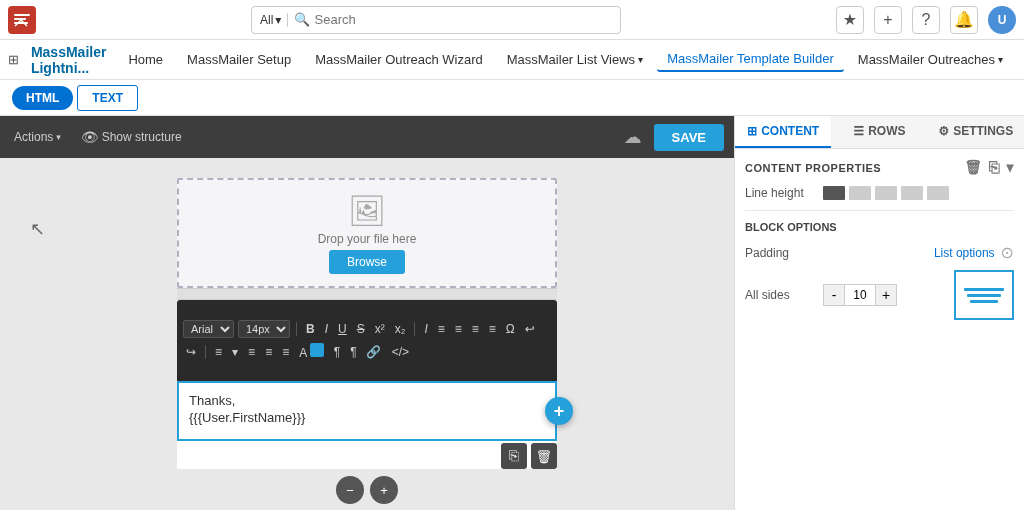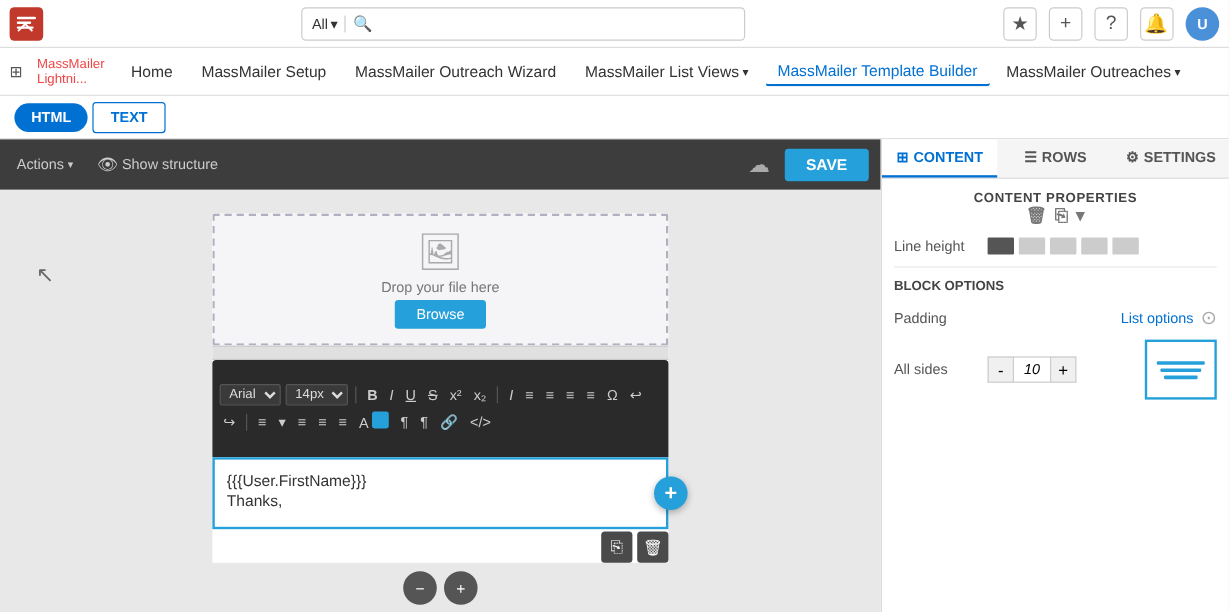--- a/index.html
+++ b/index.html
@@ -72,21 +72,21 @@
       border-bottom: 1px solid #e0e0e0;
       padding: 0 8px;
       gap: 4px;
     }
     .app-nav-grid {
       width: 28px; height: 28px;
       display: flex; align-items: center; justify-content: center;
       cursor: pointer; color: #555;
     }
     .app-name {
-      font-size: 11px; font-weight: 400; color: #ef4444;
+      font-size: 14px; font-weight: 700; color: #0369a1;
       padding: 0 8px;
     }
     .nav-item {
       font-size: 13px; color: #333;
       padding: 4px 10px;
       cursor: pointer;
       white-space: nowrap;
       border-radius: 3px;
       display: flex; align-items: center; gap: 3px;
     }
@@ -362,21 +362,20 @@
     .section-header {
       font-size: 11px;
       font-weight: 700;
       color: #444;
       text-transform: uppercase;
       letter-spacing: 0.5px;
       margin-bottom: 10px;
       display: flex;
       align-items: center;
       justify-content: space-between;
-      flex-direction: column;
     }
     .section-header-actions {
       display: flex; gap: 6px;
     }
     .section-icon-btn {
       color: #777; cursor: pointer; font-size: 14px;
     }
 
     .property-row {
       display: flex;
@@ -443,21 +442,21 @@
       width: 22px; height: 22px;
       background: #f0f0f0;
       border: 1px solid #ccc;
       cursor: pointer; font-size: 14px;
       display: flex; align-items: center; justify-content: center;
     }
     .stepper-val {
       width: 30px; height: 22px;
       border: 1px solid #ccc; border-left: none; border-right: none;
       text-align: center; font-size: 12px;
-      display: flex; align-items: center; justify-content: center; font-style: italic;
+      display: flex; align-items: center; justify-content: center;
     }
 
     .block-preview {
       width: 60px; height: 50px;
       border: 2px solid #26a0da;
       margin-left: auto;
       display: flex; flex-direction: column; align-items: center; justify-content: center;
       gap: 3px;
     }
     .preview-line {
@@ -497,20 +496,21 @@
       <line x1="8" y1="9" x2="14" y2="15" stroke="white" stroke-width="1.5"></line>
     </svg>
   </div>
 
   <div class="search-bar">
     <span class="search-dropdown">
       <span>All</span>
       <span>▾</span>
     </span>
     <span style="color:#aaa; margin-right:4px;">🔍</span>
+    <input type="text" placeholder="Search" style="">
   </div>
 
   <div class="top-nav-actions">
     <div class="top-nav-icon">★</div>
     <div class="top-nav-icon">+</div>
     <div class="top-nav-icon">?</div>
     <div class="top-nav-icon">🔔</div>
     <div class="avatar">U</div>
   </div>
 </div>
@@ -616,22 +616,22 @@
               <span class="color-swatch"></span>
             </button>
             <button class="fmt-btn">¶</button>
             <button class="fmt-btn">¶</button>
             <button class="fmt-btn">🔗</button>
             <button class="fmt-btn">&lt;/&gt;</button>
           </div>
 
           <div style="position:relative;">
             <div class="text-content-area">
+              <p>Thanks,</p>
               <p>{{{User.FirstName}}}</p>
-              <p>Thanks,</p>
             </div>
             <div class="add-block-btn">+</div>
           </div>
 
           <div class="block-actions">
             <button class="block-action-btn">⎘</button>
             <button class="block-action-btn">🗑</button>
           </div>
         </div>
 

